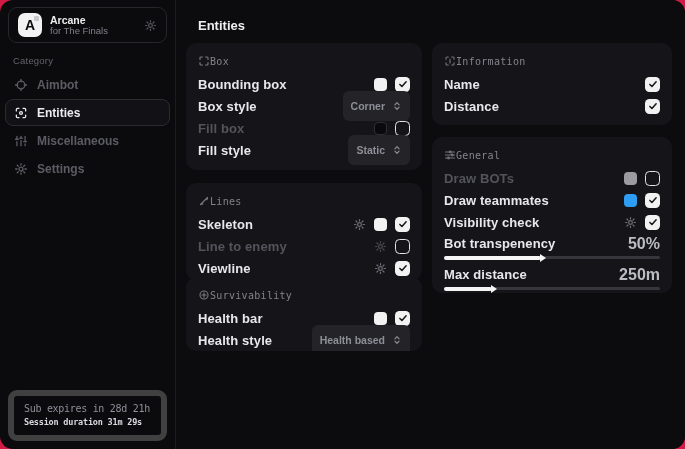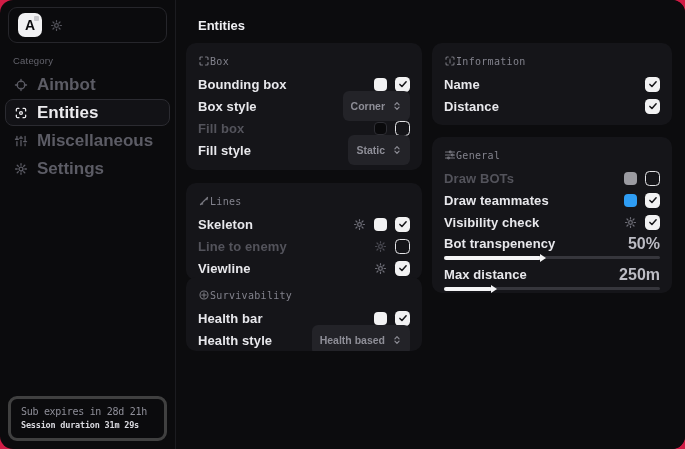--- a/index.html
+++ b/index.html
@@ -41,30 +41,30 @@
   .app-sub  { font-size:9.5px; color:#80808a; }
   .app-gear { color:#55555d; width:13px; height:13px; flex:none; }
   .category {
     position:absolute; top:55px; left:13px;
     font-size:9.5px; color:#64646d; letter-spacing:.2px;
   }
   .nav { position:absolute; top:71px; left:5px; right:5px; }
   .nav-item {
     height:27px; display:flex; align-items:center; gap:9px;
     padding:0 8px; margin-bottom:1px; border-radius:8px;
-    color:#5c5c65; font-size:17px; font-weight:600;
+    color:#5c5c65; font-size:12px; font-weight:600;
     border:1px solid transparent; cursor:pointer;
   }
   .nav-item .nicon { width:14px; height:14px; flex:none; }
   .nav-item.active {
     color:#ecebee; background:#121216; border-color:#2b2b31;
   }
   .side-footer {
     position:absolute; left:8px; right:8px; bottom:8px;
-    border:3px solid #404040; border-radius:9px;
+    border:6px solid #404040; border-radius:9px;
     padding:7px 10px 8px;
     font-family:"DejaVu Sans Mono", monospace;
   }
   .sf1 { font-size:10px; color:#8f8f99; letter-spacing:-0.3px; white-space:nowrap; }
   .sf2 { font-size:8.5px; color:#d9d9df; font-weight:bold; margin-top:3px; letter-spacing:-0.2px; white-space:nowrap; }
   
   .main { flex:1; position:relative; background:#0c0c0e; }
   .page-title {
     position:absolute; top:18px; left:22px;
     font-size:13px; font-weight:bold; color:#f0f0f3;
@@ -177,20 +177,24 @@
     </g>
   </defs>
 </svg>
 
 <div class="window">
 
   <div class="sidebar">
 
     <div class="app-card">
       <div class="logo">A</div>
+      <div class="app-titles">
+        <div class="app-name">Arcane</div>
+        <div class="app-sub">for The Finals</div>
+      </div>
       <svg class="app-gear" viewBox="0 0 24 24">
           <use href="#i-gear"></use>
         </svg>
     </div>
 
     <div class="category">Category</div>
 
     <div class="nav">
       <div class="nav-item">
         <svg class="nicon" viewBox="0 0 24 24">

